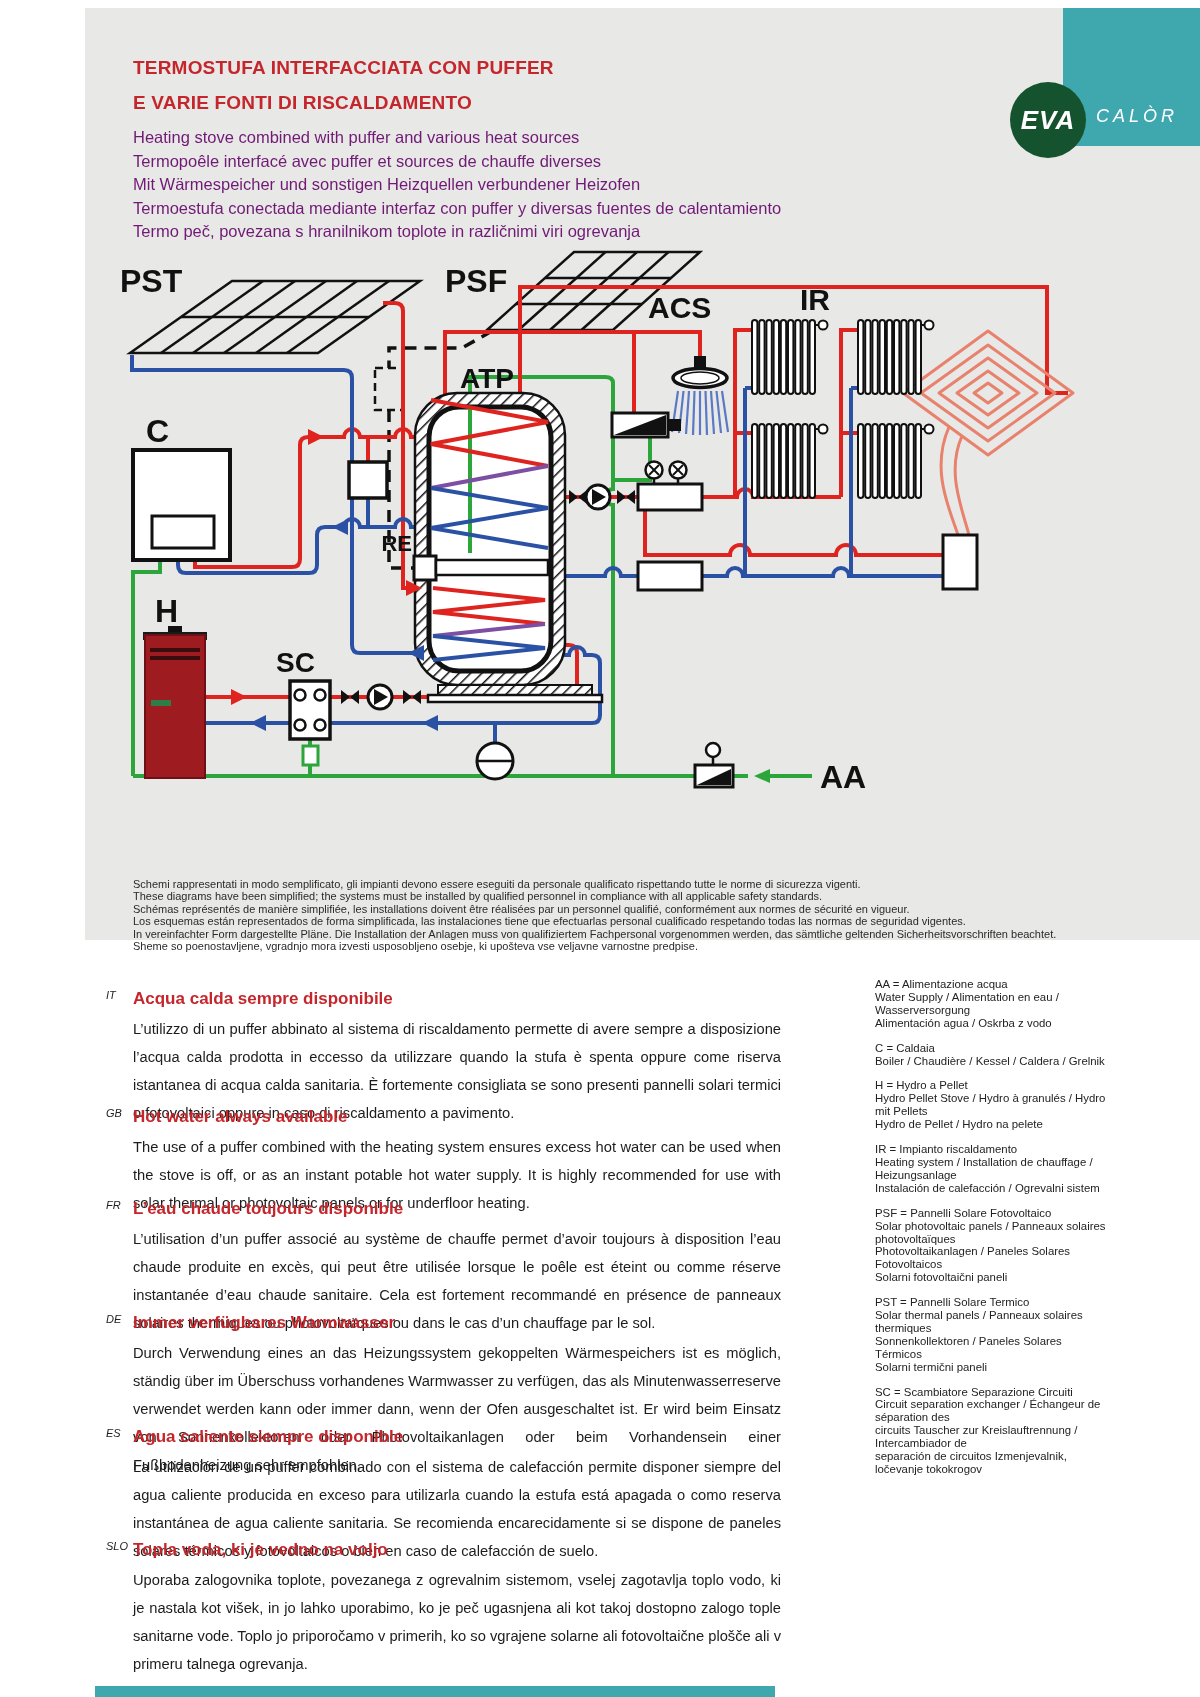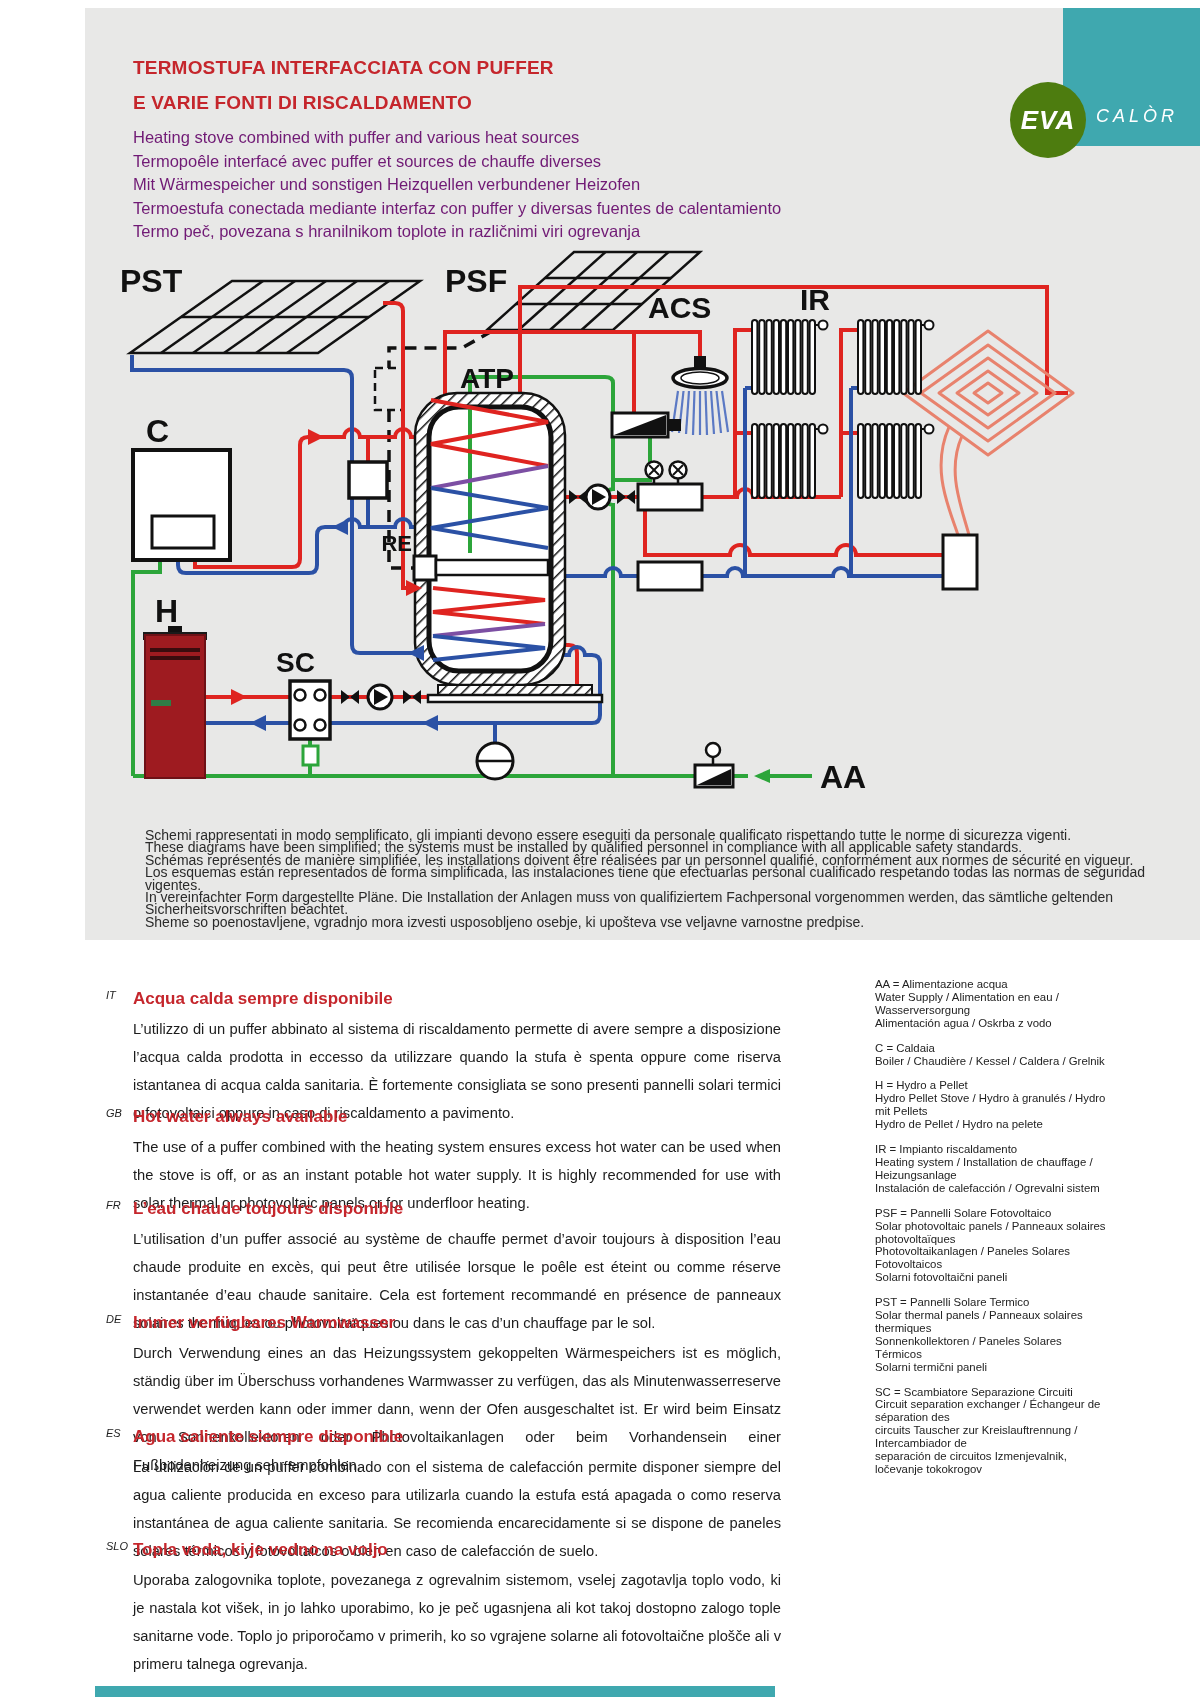--- a/index.html
+++ b/index.html
@@ -1,29 +1,29 @@
 <!DOCTYPE html>
 <html><head>
 <meta charset="utf-8">
 <style>
   html,body{margin:0;padding:0;background:#ffffff;}
   .page{position:relative;width:1200px;height:1697px;background:#fff;
         font-family:"Liberation Sans",sans-serif;overflow:hidden;}
   .gray-panel{position:absolute;left:85px;top:8px;right:0;height:932px;background:#e8e8e7;}
   .teal-square{position:absolute;left:1063px;top:8px;width:137px;height:138px;background:#3fa8af;}
   .logo-circle{position:absolute;left:1010px;top:82px;width:76px;height:76px;border-radius:50%;
-               background:#4d7c0f;display:flex;align-items:center;justify-content:center;}
+               background:#14532d;display:flex;align-items:center;justify-content:center;}
   .logo-eva{color:#fff;font-style:italic;font-weight:bold;font-size:26px;letter-spacing:1px;}
   .logo-calor{position:absolute;left:1096px;top:106px;color:#fff;font-style:italic;
               font-size:18px;letter-spacing:4px;}
   .title{position:absolute;left:133px;top:50px;color:#c5262c;font-size:19px;line-height:35px;
          font-weight:bold;letter-spacing:0.2px;}
   .subtitles{position:absolute;left:133px;top:126px;color:#701a75;font-size:16.5px;line-height:23.5px;}
   .diagram-svg{position:absolute;left:85px;top:230px;}
-  .disclaimer{position:absolute;left:133px;top:829px;color:#2a2a2a;font-size:14px;line-height:12.4px;margin-left:12px;}
+  .disclaimer{position:absolute;left:133px;top:878px;color:#2a2a2a;font-size:11px;line-height:12.4px;}
   .section{position:absolute;left:133px;width:648px;}
   .section .code{position:absolute;left:-27px;top:3px;font-size:11px;color:#222;font-style:italic;}
   .section h2{margin:0 0 3px 0;color:#c5262c;font-size:17px;font-weight:bold;line-height:26px;}
   .section p{margin:0;color:#1c1c1c;font-size:14.7px;line-height:28px;text-align:justify;}
   .legend{position:absolute;left:875px;top:978px;width:235px;color:#222;
           font-size:11.4px;line-height:12.9px;}
   .legend .entry{margin-bottom:12px;}
   .bottom-bar{position:absolute;left:95px;top:1686px;width:680px;height:11px;background:#3fa8af;}
   text{font-family:"Liberation Sans",sans-serif;font-weight:bold;fill:#111;}
 </style>

